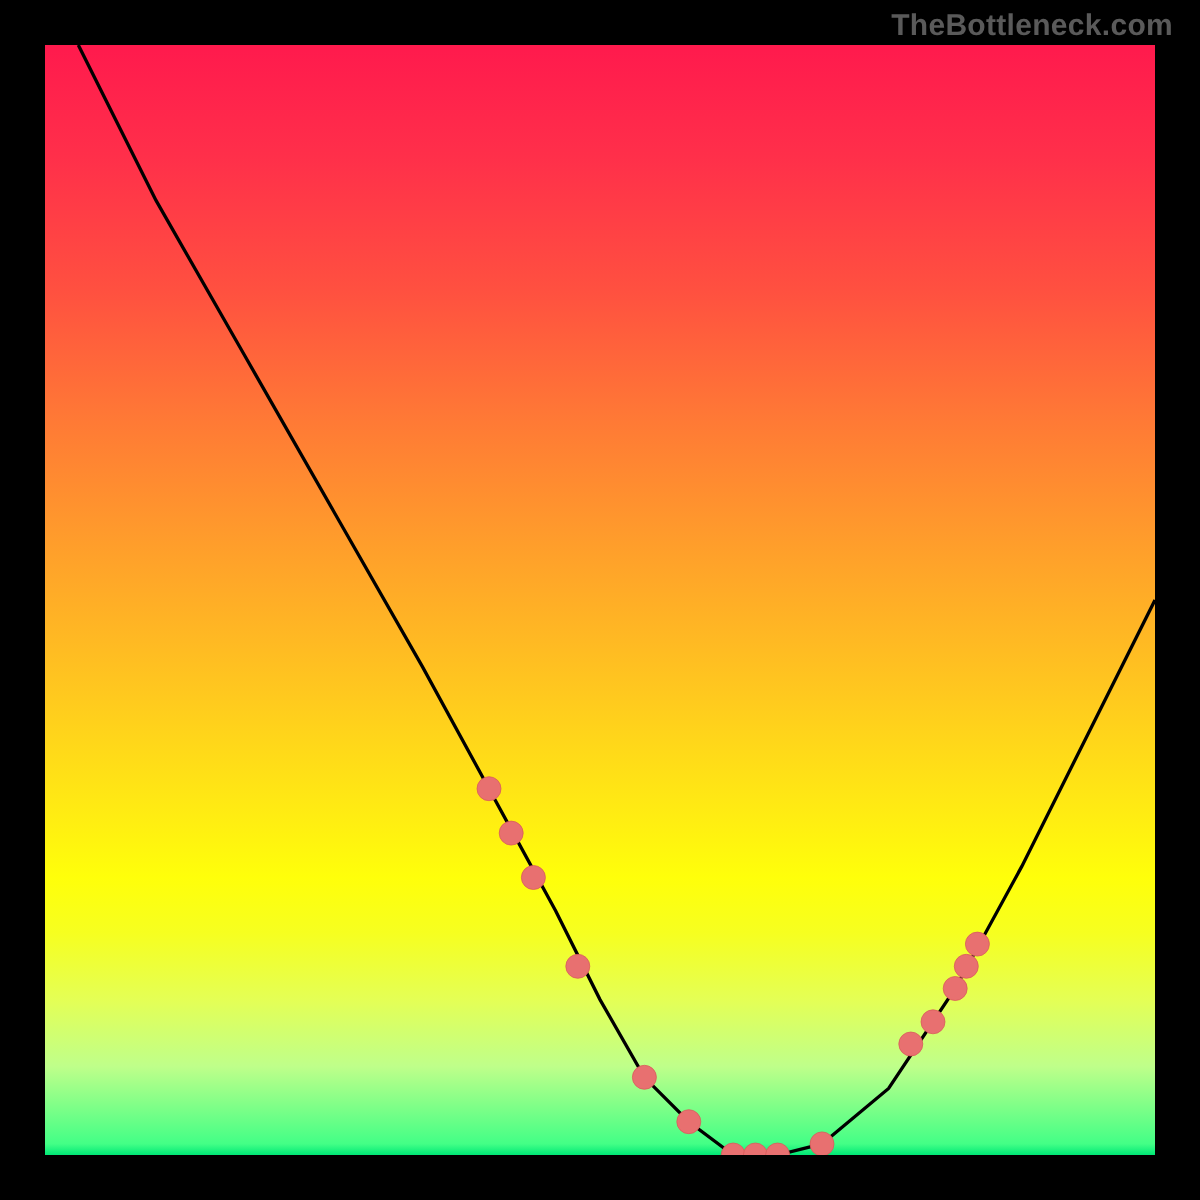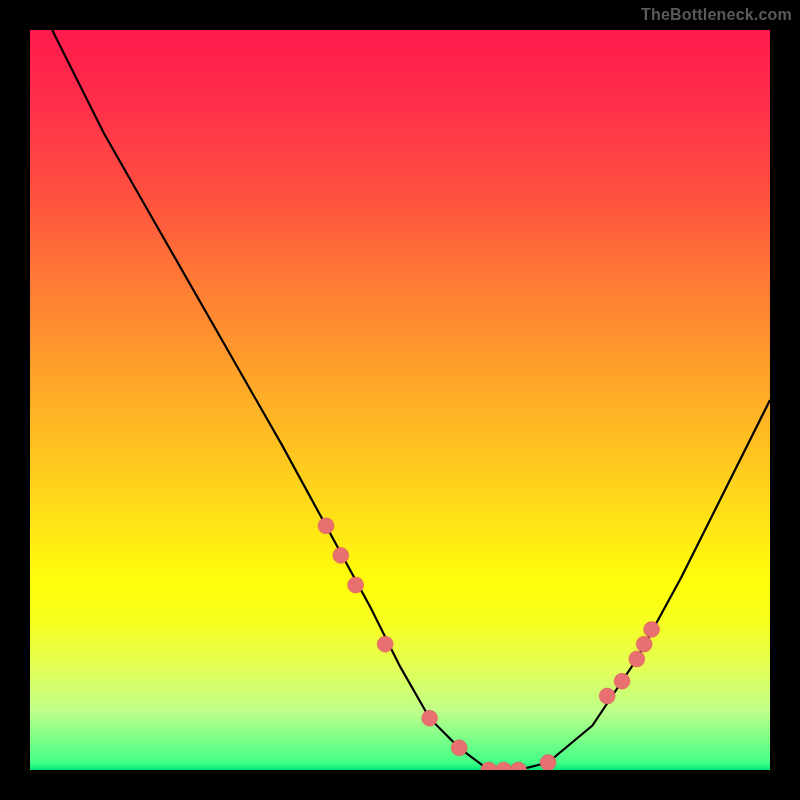--- a/index.html
+++ b/index.html
@@ -7,23 +7,23 @@
     width: 800px;
     height: 800px;
     background: #000;
     position: relative;
     overflow: hidden;
     font-family: Arial, Helvetica, sans-serif;
   }
   .watermark {
     position: absolute;
     top: 6px;
-    right: 8px;
+    right: 18px;
     color: #5a5a5a;
-    font-size: 16px;
+    font-size: 20px;
     font-weight: 600;
     letter-spacing: 0.2px;
     z-index: 10;
   }
   .plot-area {
     position: absolute;
     left: 30px;
     top: 30px;
     width: 740px;
     height: 740px;

